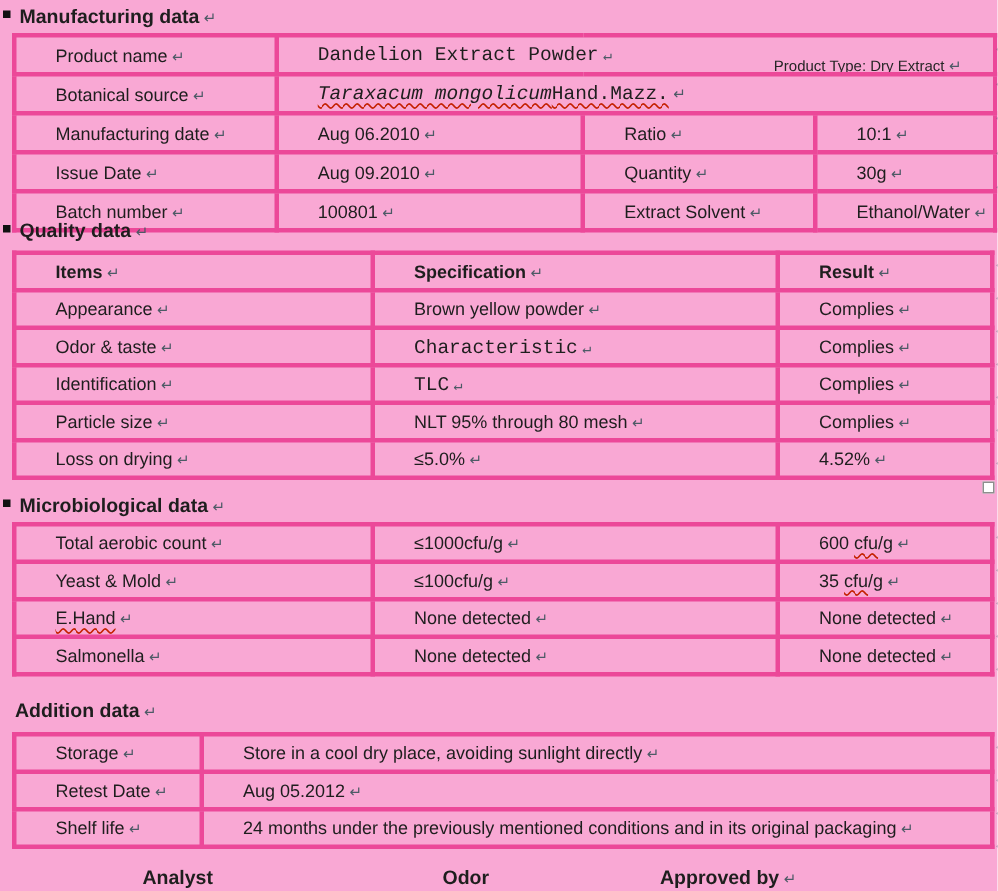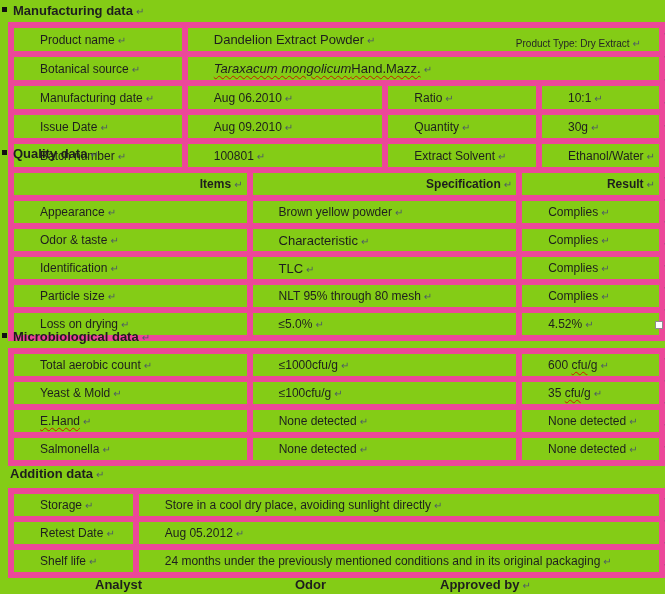--- a/index.html
+++ b/index.html
@@ -1,27 +1,27 @@
 <!DOCTYPE html>
 <html><head>
 <meta charset="utf-8">
 <style>
   html,body{margin:0;padding:0;background:#fff;}
-  .page{position:relative;width:665px;height:594px;background:#84cc16;overflow:hidden;
+  .page{position:relative;width:665px;height:594px;background:#f9a8d4;overflow:hidden;
         font-family:"Liberation Sans",sans-serif;color:#1e1e1e;}
   .sec{position:absolute;left:2px;font-weight:bold;font-size:13px;white-space:nowrap;}
   .bullet{display:inline-block;width:5px;height:5px;background:#111;margin-right:6px;vertical-align:3px;}
   .ptype{position:absolute;top:2px;right:24px;font-size:10px;color:#262626;white-space:nowrap;margin-top:36px;}
   table.tbl{position:absolute;left:8px;border-collapse:collapse;table-layout:fixed;}
-  table.tbl td{border:6px solid #ec4899;padding:0 4px 0 26px;font-size:12px;
+  table.tbl td{border:3px solid #ec4899;padding:0 4px 0 26px;font-size:12px;
                vertical-align:middle;white-space:nowrap;overflow:hidden;}
   #mfg td{height:23px;}
   #qual td,#micro td,#addn td{height:22px;}
-  td.hd{font-weight:bold;font-size:12.5px;text-align:right;}
-  .serif{font-family:Liberation Sans, sans-serif;font-size:13px;}
+  td.hd{font-weight:bold;font-size:12.5px;}
+  .serif{font-family:Liberation Mono, monospace;font-size:13px;}
   .it{font-style:italic;text-align:right;}
   .sq{text-decoration-line:underline;text-decoration-style:wavy;text-decoration-color:#c42000;
       text-decoration-thickness:1px;text-underline-offset:2px;}
   .ret-mark{color:#4d5a66;font-size:10px;margin-left:3px;font-weight:normal;font-style:normal;}
   .gutter{position:absolute;left:661px;width:12px;}
   .gutter span{display:block;overflow:hidden;}
   .g23{height:23px;line-height:23px;}
   .g22{height:22px;line-height:22px;}
   .resize-handle{position:absolute;left:655px;top:321px;width:6px;height:6px;
                  border:1px solid #8e8e8e;background:#fff;}

